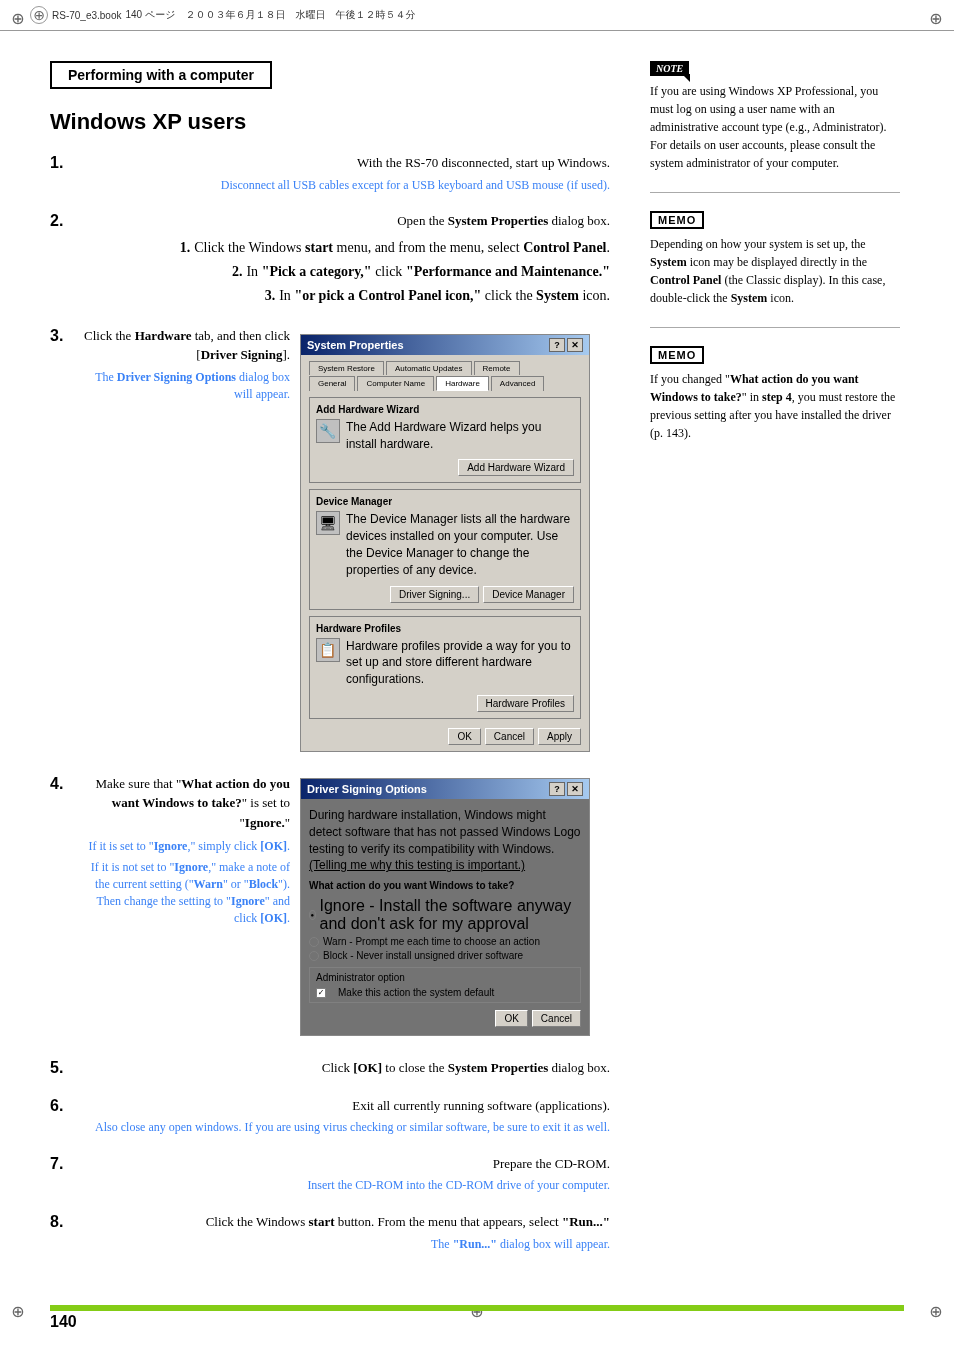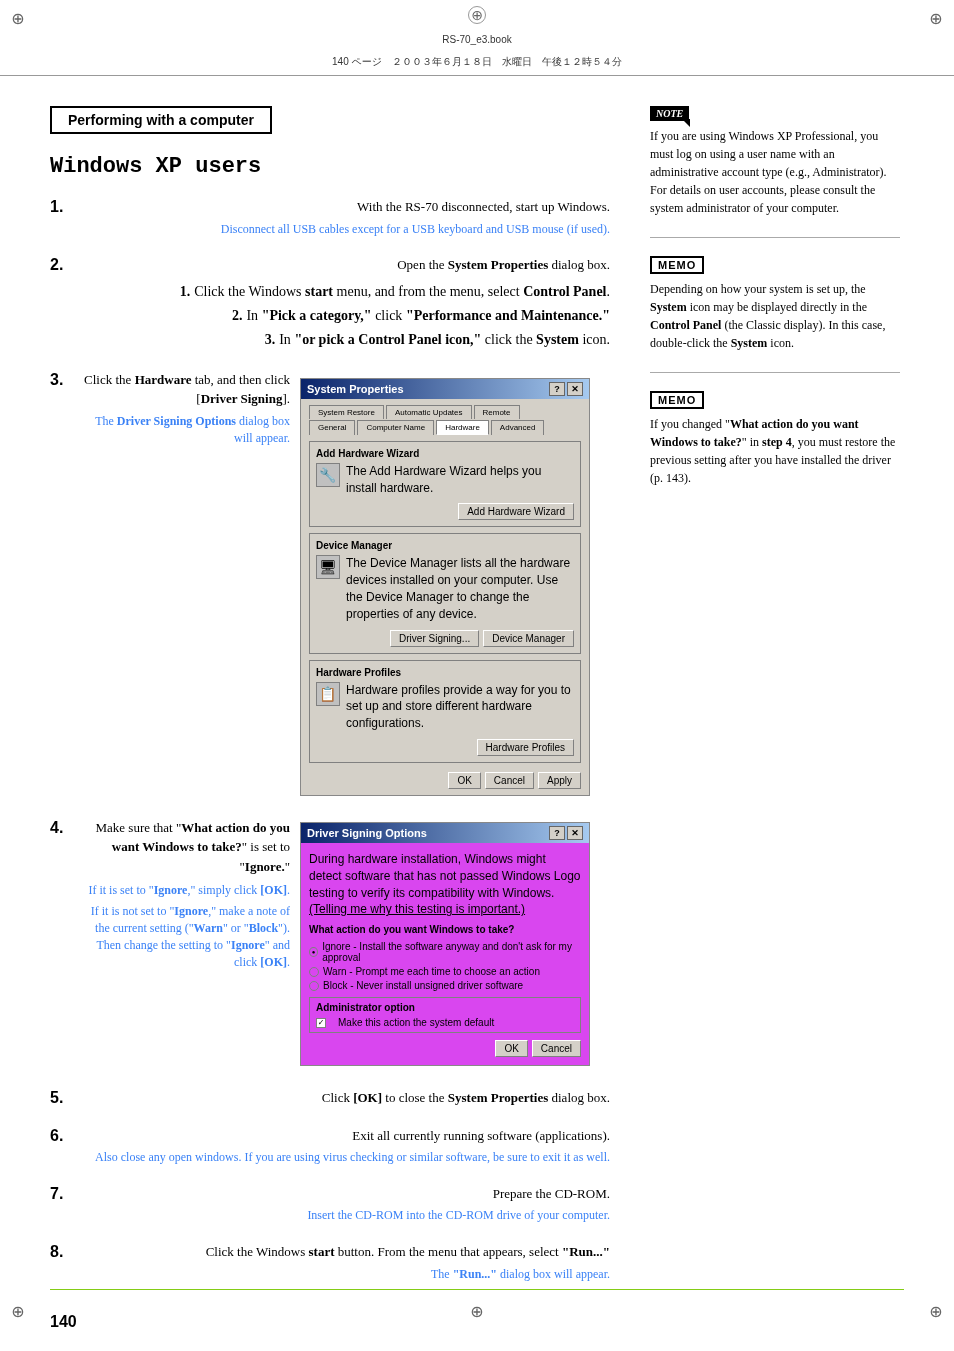--- a/index.html
+++ b/index.html
@@ -21,23 +21,22 @@
     
     .header-bar {
       width: 100%;
       border-bottom: 1px solid #999;
       padding: 6px 30px;
       font-size: 10px;
       color: #333;
       font-family: Arial, sans-serif;
       display: flex;
       align-items: center;
-      gap: 10px;
+      gap: 4px;
       background: #fff;
-      flex-direction: column;
     }
     .header-crosshair {
       width: 18px; height: 18px;
       border: 1px solid #999;
       border-radius: 50%;
       display: inline-flex; align-items: center; justify-content: center;
       font-size: 9px;
       flex-shrink: 0;
     }
     .header-crosshair::before {
@@ -70,21 +69,21 @@
       padding: 4px 16px;
       margin-bottom: 20px;
       font-size: 14px;
       font-weight: bold;
       font-family: Arial, sans-serif;
     }
     
     .page-heading {
       font-size: 22px;
       font-weight: bold;
-      font-family: Liberation Mono, monospace;
+      font-family: Liberation Sans, sans-serif;
       margin-bottom: 18px;
     }
     
     .step {
       display: flex;
       margin-bottom: 14px;
       align-items: flex-start;
     }
     .step-num {
       font-size: 16px;
@@ -222,21 +221,21 @@
       gap: 4px;
       margin-top: 4px;
     }
     
     .ds-screenshot {
       position: relative;
       margin-top: 4px;
     }
     .ds-body {
       padding: 8px;
-      background: #d946ef;
+      background: #737373;
       font-size: 10px;
     }
     .ds-radio-group {
       margin: 6px 0;
     }
     .ds-radio {
       display: flex; align-items: center; gap: 4px;
       margin-bottom: 3px;
     }
     .ds-radio-circle {
@@ -288,22 +287,22 @@
       flex: 1;
     }
     
     .footer {
       position: absolute;
       bottom: 20px;
       left: 50px;
       right: 50px;
       display: flex;
       align-items: flex-start;
-      border-top: 1px solid #84cc16;
-      padding-top: 23px;
+      border-top: 6px solid #84cc16;
+      padding-top: 2px;
     }
     .footer-pagenum {
       font-size: 16px;
       font-weight: bold;
       font-family: Arial, sans-serif;
     }
     
     .note-box {
       margin-bottom: 20px;
     }
@@ -510,33 +509,33 @@
               </div>
             </div>
             <div class="ds-body">
               <div class="screenshot-text" style="margin-bottom:6px;">
                 During hardware installation, Windows might detect software that has not passed Windows Logo testing to verify its compatibility with Windows. <span class="link-underline">(Telling me why this testing is important.)</span>
               </div>
               <div style="font-weight:bold;margin-bottom:6px;font-size:10px;">What action do you want Windows to take?</div>
               <div class="ds-radio-group">
                 <div class="ds-radio">
                   <div class="ds-radio-circle checked"></div>
-                  <span style="font-size:10px;">Ignore - Install the software anyway and don't ask for my approval</span>
+                  <span style="font-size:16px;">Ignore - Install the software anyway and don't ask for my approval</span>
                 </div>
                 <div class="ds-radio">
                   <div class="ds-radio-circle"></div>
                   <span style="font-size:10px;">Warn - Prompt me each time to choose an action</span>
                 </div>
                 <div class="ds-radio">
                   <div class="ds-radio-circle"></div>
                   <span style="font-size:10px;">Block - Never install unsigned driver software</span>
                 </div>
               </div>
               <div class="ds-admin">
-                <div style="font-weight:bold;font-size:10px;margin-bottom:4px;">Administrator option</div>
+                <div style="font-weight:normal;font-size:10px;margin-bottom:4px;">Administrator option</div>
                 <div class="ds-checkbox-row">
                   <div class="ds-checkbox checked"></div>
                   <span style="font-size:10px;">Make this action the system default</span>
                 </div>
               </div>
               <div class="screenshot-btn-row">
                 <span class="screenshot-btn">OK</span>
                 <span class="screenshot-btn">Cancel</span>
               </div>
             </div>

